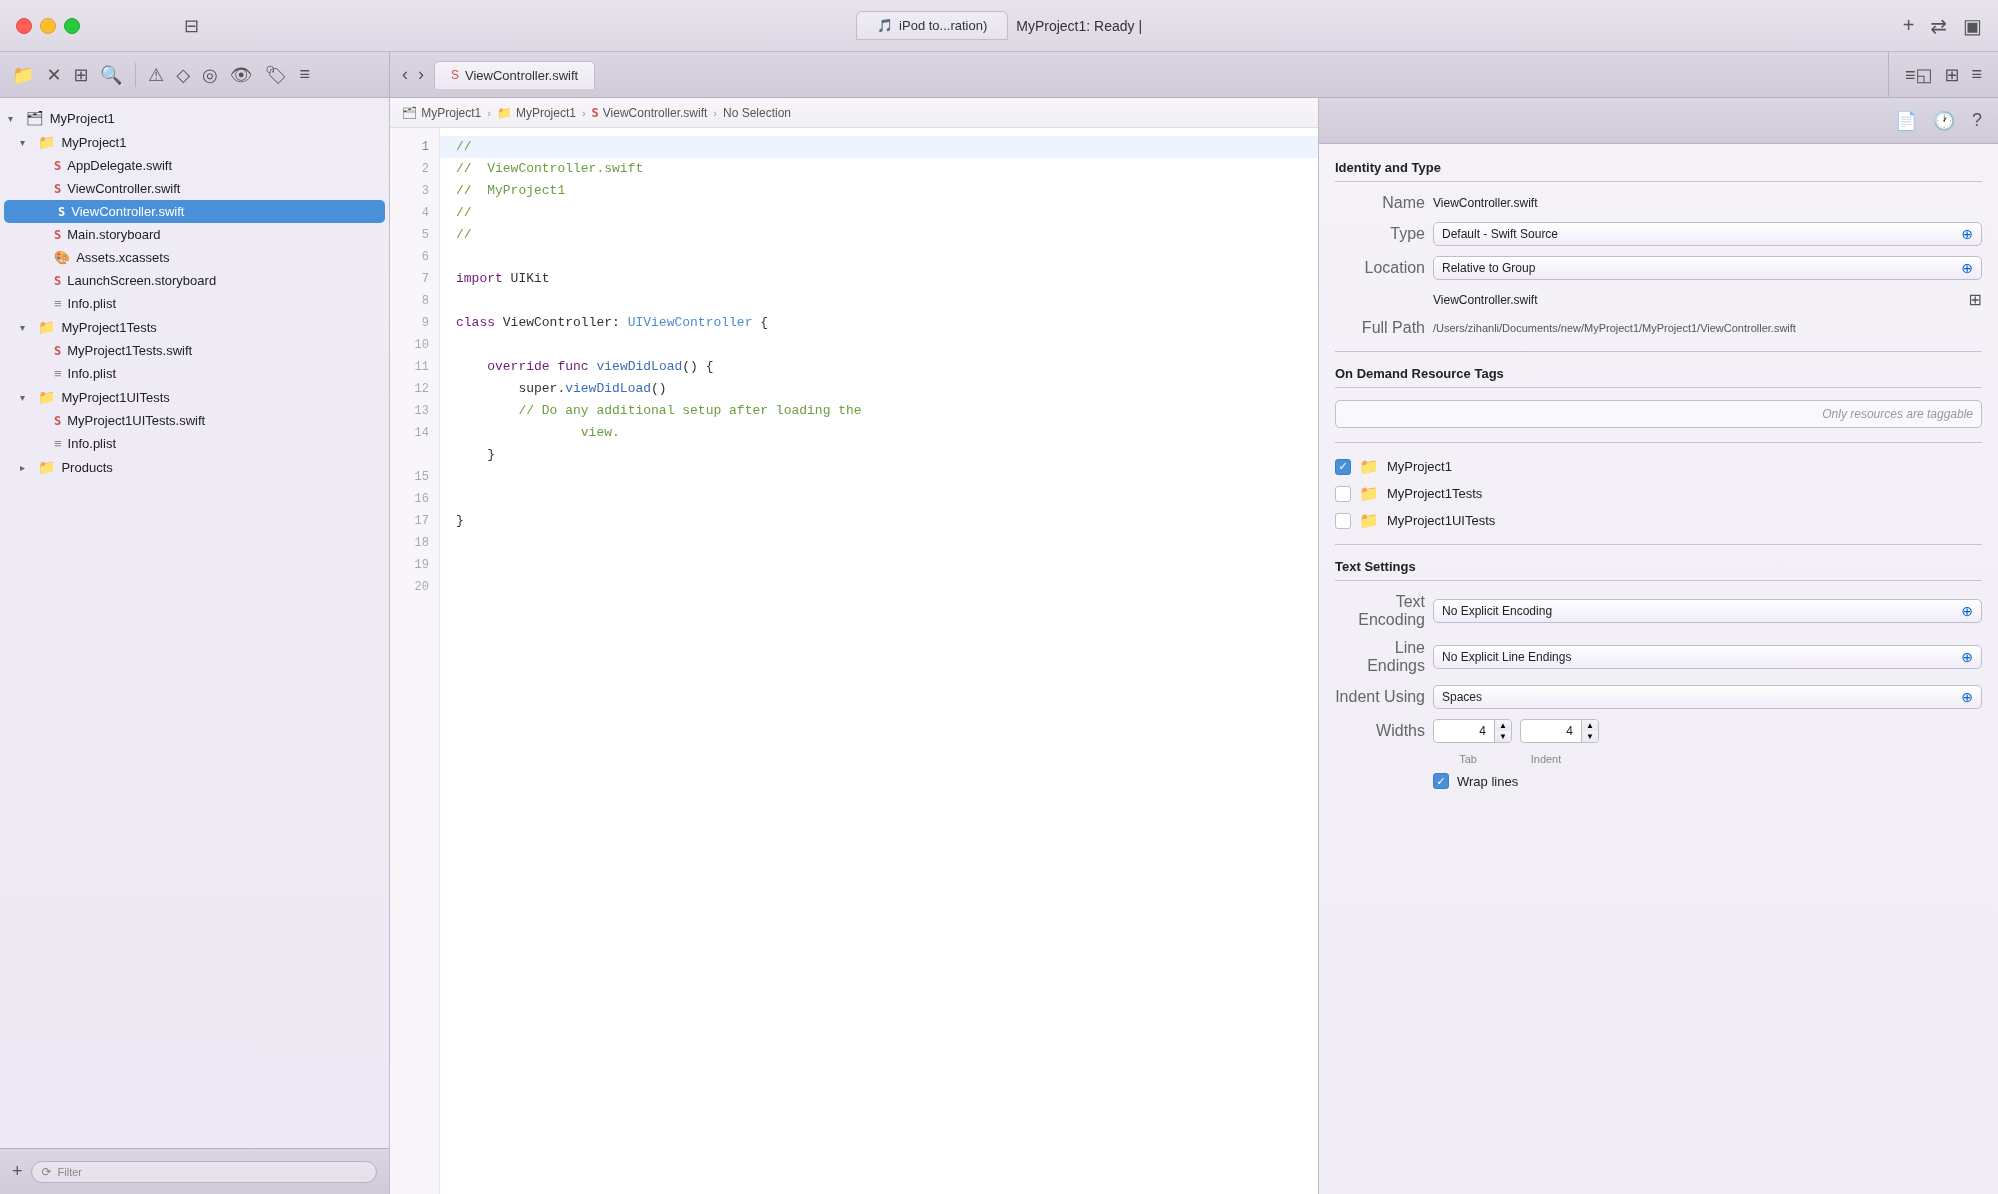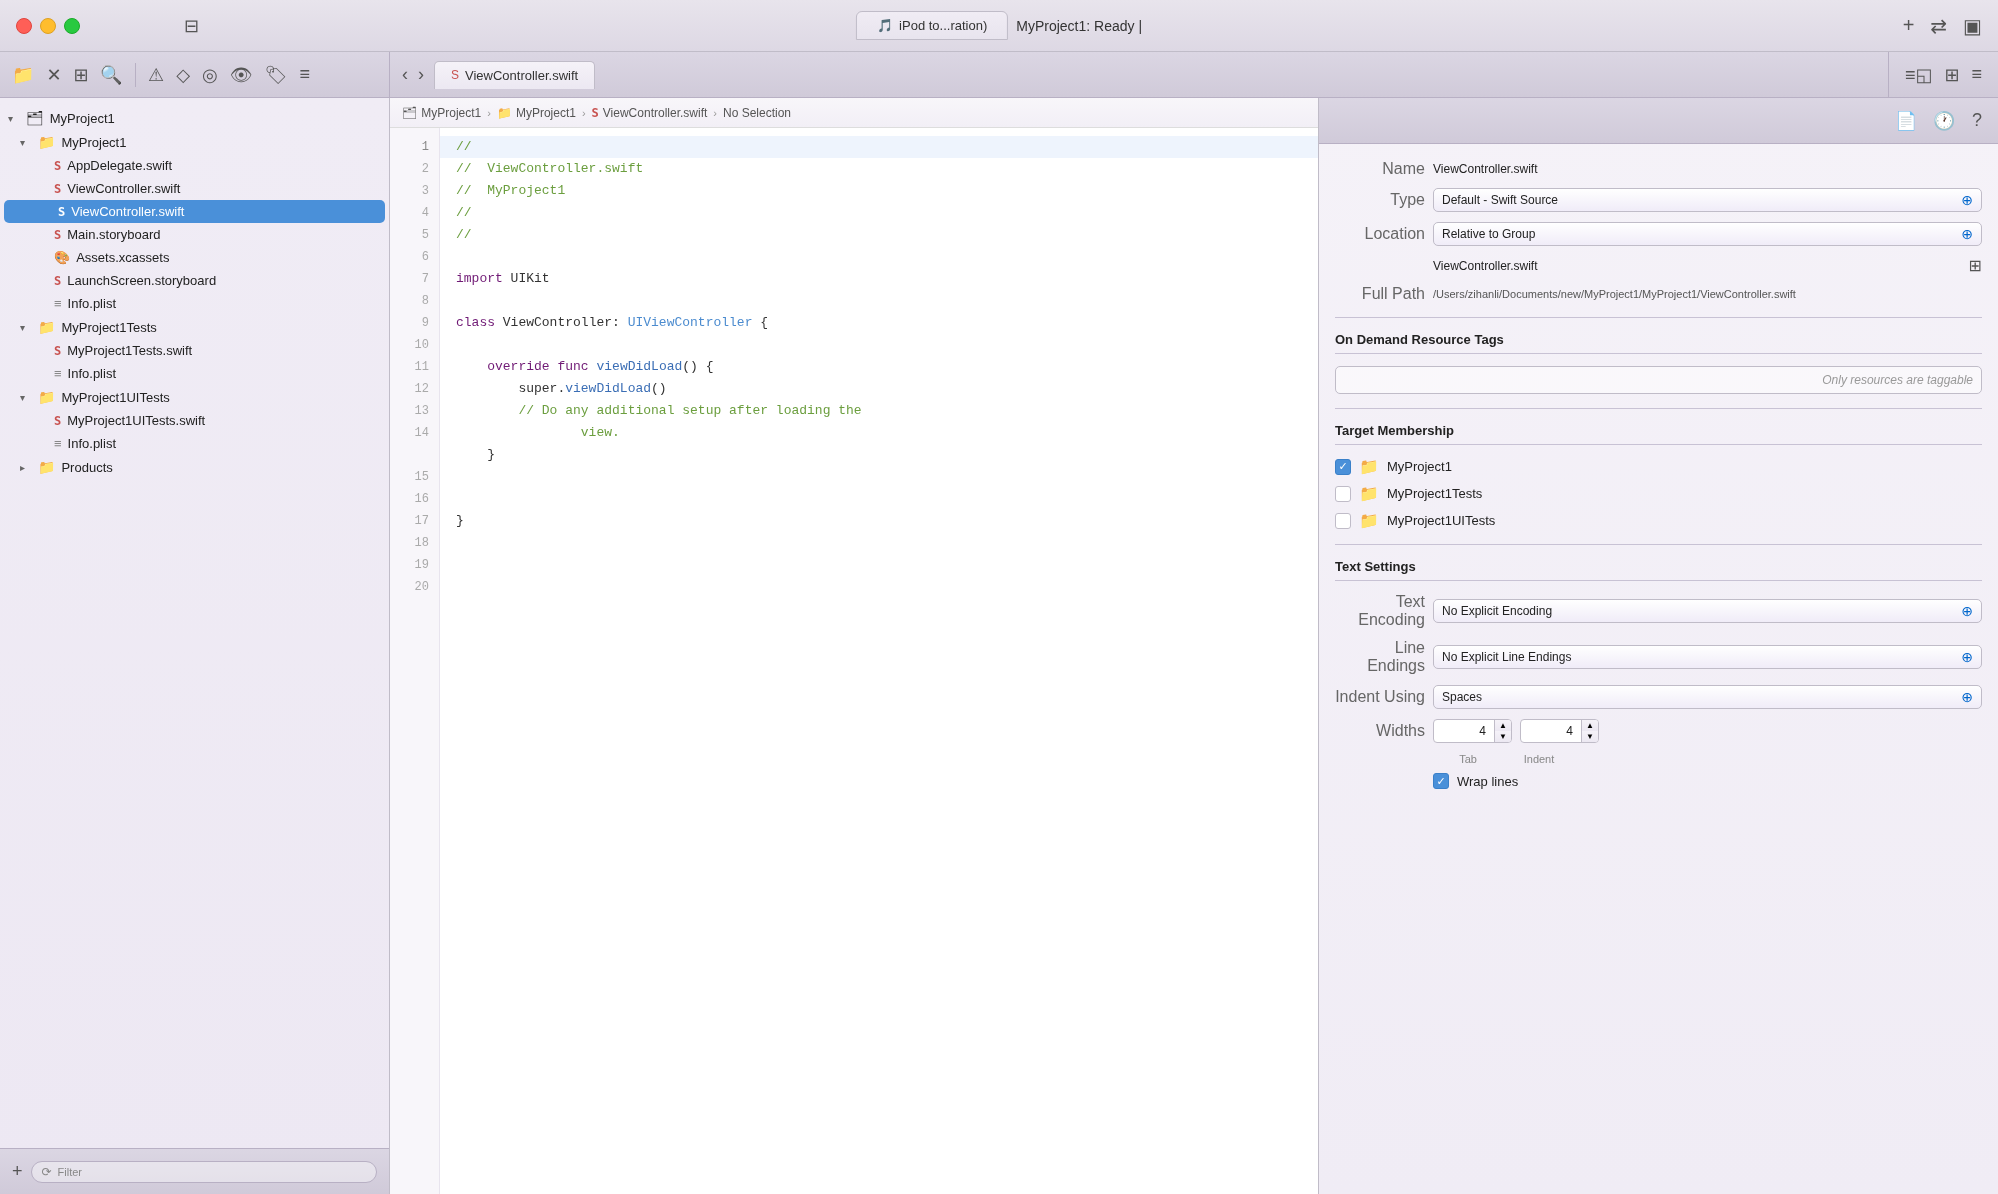--- a/index.html
+++ b/index.html
@@ -293,21 +293,21 @@
       border: none;
       outline: none;
       background: transparent;
     }
     .width-stepper {
       display: flex;
       flex-direction: column;
       border-left: 1px solid #c0bcc8;
     }
     .stepper-btn { font-size: 8px; padding: 1px 4px; cursor: pointer; background: linear-gradient(180deg, #f5f2f8 0%, #ece8f2 100%); border: none; }
-    .width-labels { display: flex; gap: 1px; margin-left: 98px; }
+    .width-labels { display: flex; gap: 8px; margin-left: 98px; }
     .width-label { font-size: 11px; color: #888; width: 70px; text-align: center; }
     .wrap-row {
       display: flex;
       align-items: center;
       gap: 8px;
       margin-top: 8px;
       margin-left: 98px;
     }
     .wrap-label { font-size: 13px; color: #222; }
 
@@ -566,20 +566,21 @@
   <div class="inspector">
 
     <div class="inspector-toolbar">
       <span class="insp-icon">📄</span>
       <span class="insp-icon">🕐</span>
       <span class="insp-icon">?</span>
     </div>
 
     <div class="inspector-body">
 
+      <div class="section-title">Identity and Type</div>
 
       <div class="field-row">
         <span class="field-label">Name</span>
         <span class="field-value">ViewController.swift</span>
       </div>
 
       <div class="field-row">
         <span class="field-label">Type</span>
         <div class="field-select">
           <span>Default - Swift Source</span>
@@ -606,21 +607,20 @@
         <span class="field-path">/Users/zihanli/Documents/new/MyProject1/MyProject1/ViewController.swift</span>
       </div>
 
       <div class="section-sep"></div>
 
       <div class="section-title">On Demand Resource Tags</div>
       <div class="tags-input">Only resources are taggable</div>
 
       <div class="section-sep"></div>
 
-      <div class="section-title">Target Membership</div>
 
       <div class="target-item">
         <div class="checkbox checked"></div>
         <span class="folder-icon-sm">📁</span>
         <span class="target-name">MyProject1</span>
       </div>
 
       <div class="target-item">
         <div class="checkbox"></div>
         <span class="folder-icon-sm">📁</span>

